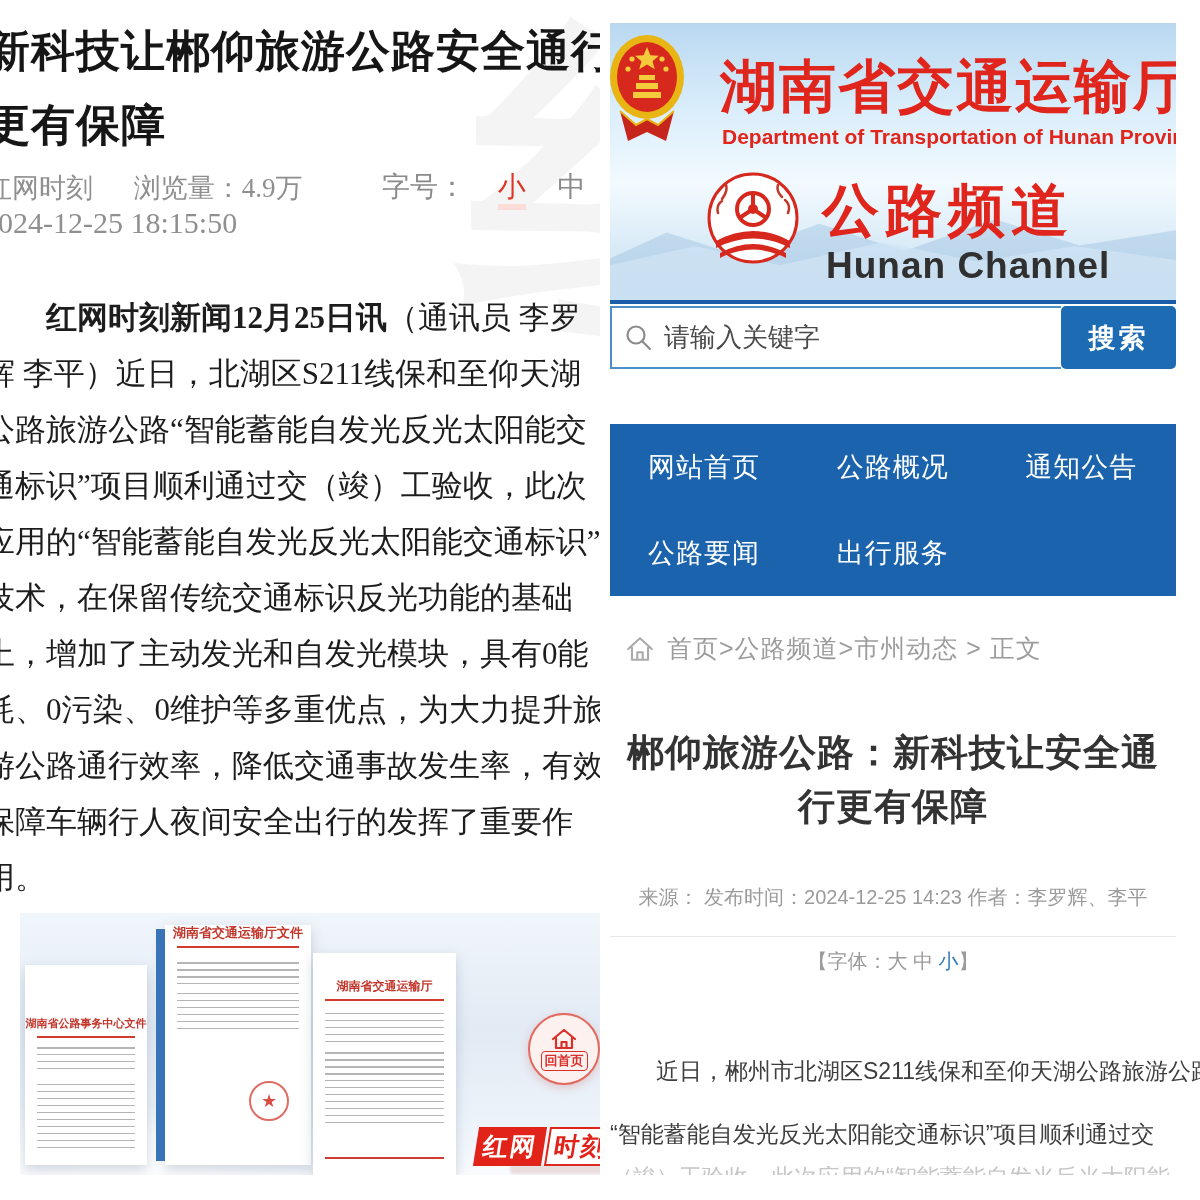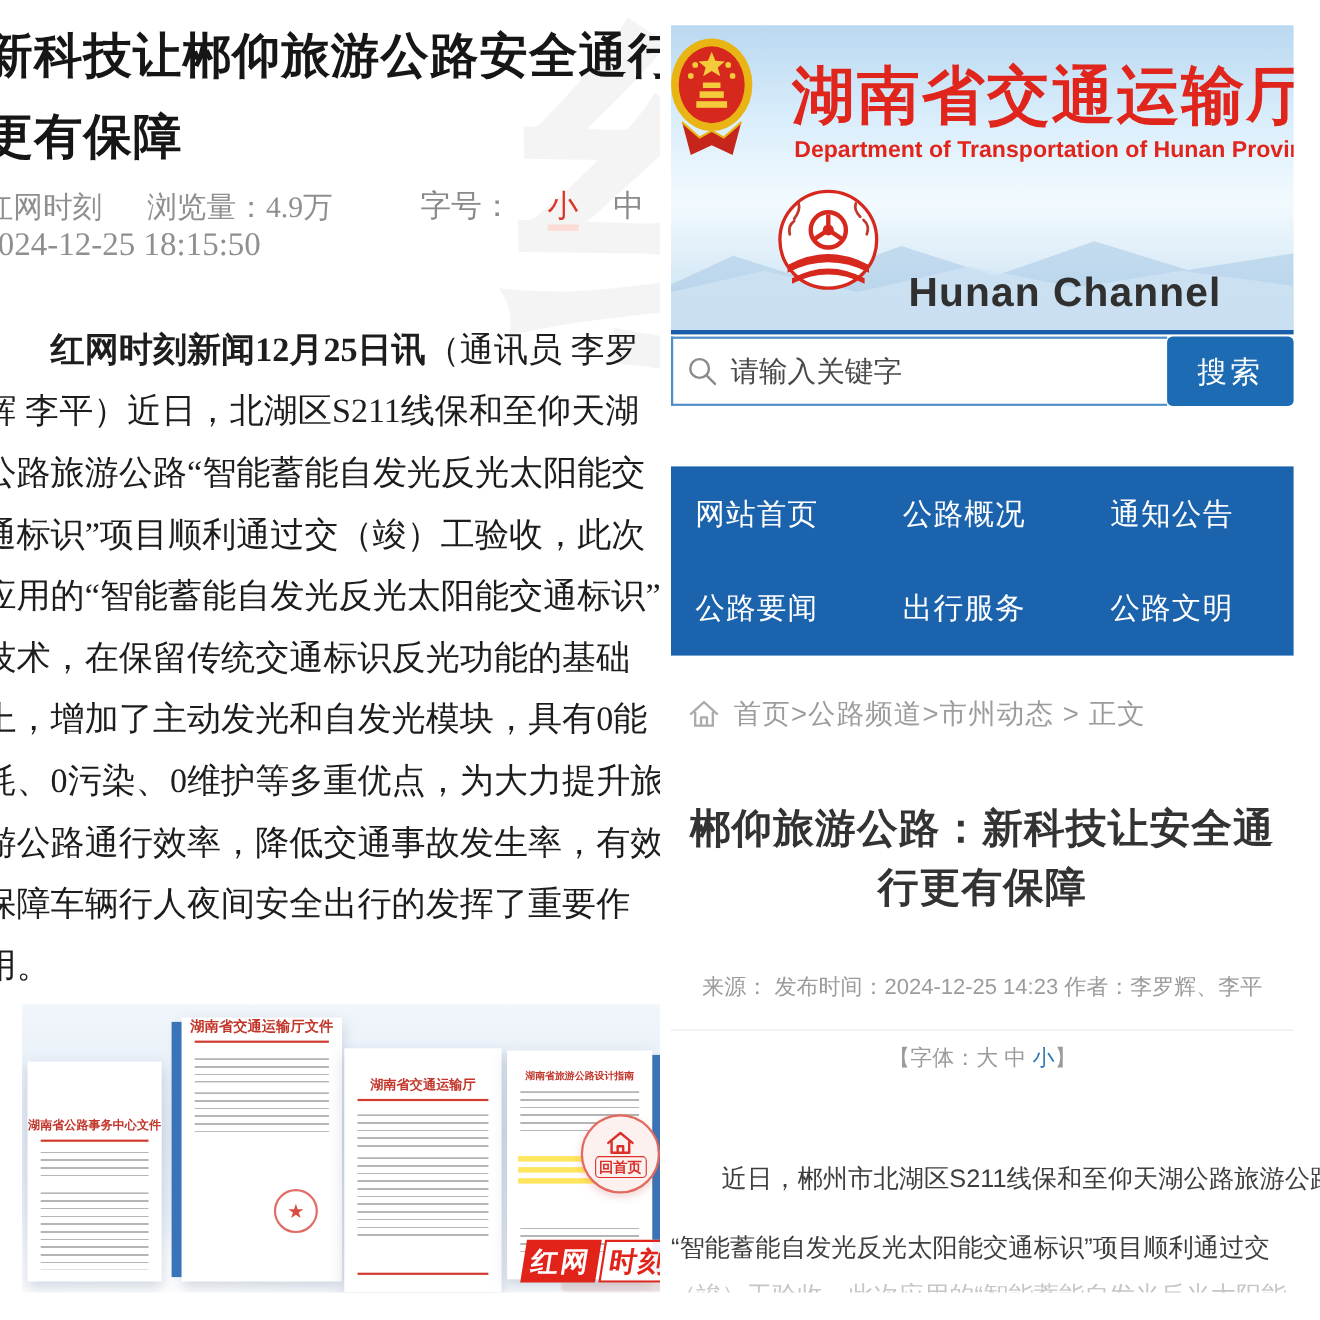--- a/index.html
+++ b/index.html
@@ -69,26 +69,26 @@
          letter-spacing:6px;white-space:nowrap;}
   .rb-chen{position:absolute;left:216px;top:222px;font-size:37px;font-weight:600;color:#303030;
            letter-spacing:1px;white-space:nowrap;}
   .rp-divider{position:absolute;left:10px;top:300px;width:566px;height:4px;background:#1a5ea9;}
   .rp-search{position:absolute;left:10px;top:306px;width:566px;height:63px;display:flex;}
   .sinput{flex:1;height:100%;box-sizing:border-box;border:2px solid #4e8ec9;border-right:none;
           background:#fff;font-size:26px;color:#444;padding:0 10px 0 52px;outline:none;
           font-family:"Liberation Sans","DejaVu Sans",sans-serif;}
   .sinput::placeholder{color:#4a4a4a;opacity:1;}
   .mag{position:absolute;left:14px;top:17px;pointer-events:none;}
-  .sbtn{width:115px;height:100%;border:none;background:#1d6bb3;color:#fff;font-size:27px;font-weight:400;
+  .sbtn{width:115px;height:100%;border:none;background:#1d6bb3;color:#fff;font-size:27px;font-weight:700;
         border-radius:5px;cursor:pointer;letter-spacing:3px;
         font-family:"Liberation Sans","DejaVu Sans",sans-serif;}
   .rp-nav{position:absolute;left:10px;top:424px;width:566px;height:172px;background:#1b64ad;
           display:grid;grid-template-columns:repeat(3,1fr);grid-template-rows:1fr 1fr;}
-  .rp-nav a{display:flex;align-items:center;padding-left:22px;color:#fff;font-size:27px;
+  .rp-nav a{display:flex;align-items:center;padding-left:38px;color:#fff;font-size:27px;
             text-decoration:none;letter-spacing:1px;cursor:pointer;}
   .rp-crumb{position:absolute;left:25px;top:632px;display:flex;align-items:center;}
   .rp-crumb .txt{margin-left:12px;font-size:25px;color:#9c9c9c;letter-spacing:1px;white-space:nowrap;}
   .rp-title{position:absolute;left:10px;top:726px;width:566px;margin:0;text-align:center;
             font-size:37px;font-weight:700;color:#333;line-height:54px;letter-spacing:1px;}
   .rp-meta{position:absolute;left:10px;top:884px;width:566px;text-align:center;font-size:20px;
            color:#9b9b9b;white-space:nowrap;}
   .rp-rule{position:absolute;left:10px;top:936px;width:566px;height:1px;background:#e7e7e7;}
   .rp-font{position:absolute;left:10px;top:948px;width:566px;text-align:center;font-size:20px;color:#9b9b9b;}
   .rp-font .blue{color:#2f78b5;cursor:pointer;}
@@ -157,29 +157,20 @@
       </div>
 
       <div class="doc" style="left:293px;top:40px;width:143px;height:222px;">
         <div class="dt" style="font-size:12px;padding-top:26px;">湖南省交通运输厅</div>
         <div class="redrule"></div>
         <div class="tl" style="height:30px;margin-top:12px;"></div>
         <div class="tl" style="height:74px;"></div>
         <div class="redrule" style="position:absolute;left:0;right:0;bottom:16px;"></div>
       </div>
 
-      <div class="doc" style="left:441px;top:42px;width:132px;height:208px;">
-        <div class="spine" style="right:-9px;"></div>
-        <div class="dt" style="font-size:9px;padding-top:18px;">湖南省旅游公路设计指南</div>
-        <div class="tl" style="height:40px;margin-top:8px;"></div>
-        <div class="hl" style="top:96px;"></div>
-        <div class="hl" style="top:106px;"></div>
-        <div class="hl" style="top:116px;"></div>
-        <div class="tl" style="height:24px;margin-top:84px;"></div>
-      </div>
 
       <div class="home-btn">
         <svg width="26" height="22" viewBox="0 0 26 22">
           <path d="M2,11 L13,2 L24,11 M5,10 V20 H21 V10 M10.5,20 V14 H15.5 V20" fill="none" stroke="#d9302a" stroke-width="2.2" stroke-linecap="round" stroke-linejoin="round"></path>
         </svg>
         <span class="hb-label">回首页</span>
       </div>
 
       <div class="rn-logo">
         <span class="l1">红网</span><span class="l2">时刻</span>
@@ -213,41 +204,41 @@
         <circle cx="47" cy="47" r="44" fill="#ffffff" stroke="#d7281e" stroke-width="3"></circle>
         <circle cx="47" cy="38" r="16" fill="none" stroke="#d7281e" stroke-width="4"></circle>
         <circle cx="47" cy="38" r="5" fill="#d7281e"></circle>
         <line x1="47" y1="38" x2="47" y2="24" stroke="#d7281e" stroke-width="4"></line>
         <line x1="47" y1="38" x2="35" y2="46" stroke="#d7281e" stroke-width="4"></line>
         <line x1="47" y1="38" x2="59" y2="46" stroke="#d7281e" stroke-width="4"></line>
         <path d="M10,70 Q47,50 84,70 L84,77 Q47,58 10,77 Z" fill="#d7281e"></path>
         <path d="M14,82 Q47,64 80,82 L80,87 Q47,70 14,87 Z" fill="#d7281e"></path>
         <path d="M16,28 q6,-8 4,-14 M12,42 q-2,-8 4,-12 M76,26 q-6,-6 -4,-12 M82,42 q3,-8 -3,-13" fill="none" stroke="#c0392b" stroke-width="2.5" stroke-linecap="round"></path>
       </svg>
+      <div class="rb-ch">公路频道</div>
       <div class="rb-chen">Hunan Channel</div>
     </div>
 
     <div class="rp-divider"></div>
 
     <div class="rp-search">
       <svg class="mag" width="30" height="30" viewBox="0 0 30 30">
         <circle cx="12" cy="12" r="8.5" fill="none" stroke="#8b8b8b" stroke-width="2.2"></circle>
         <line x1="18.5" y1="18.5" x2="26" y2="26" stroke="#8b8b8b" stroke-width="2.2" stroke-linecap="round"></line>
       </svg>
       <input class="sinput" type="text" placeholder="请输入关键字" style="">
       <button class="sbtn">搜索</button>
     </div>
 
     <nav class="rp-nav">
       <a>网站首页</a>
       <a>公路概况</a>
       <a>通知公告</a>
       <a>公路要闻</a>
       <a>出行服务</a>
-      <a>公路文明</a>
     </nav>
 
     <div class="rp-crumb">
       <svg width="30" height="28" viewBox="0 0 28 26">
         <path d="M3,13 L14,3 L25,13 M6.5,12 V23 H21.5 V12 M11.5,23 V16 H16.5 V23" fill="none" stroke="#ababab" stroke-width="2" stroke-linecap="round" stroke-linejoin="round"></path>
       </svg>
       <span class="txt">首页&gt;公路频道&gt;市州动态 &gt; 正文</span>
     </div>
 
     <h2 class="rp-title">

